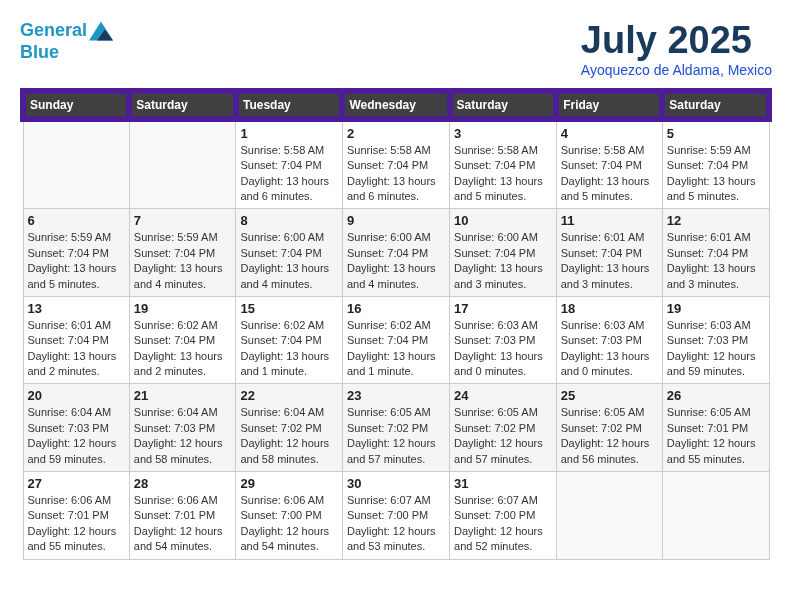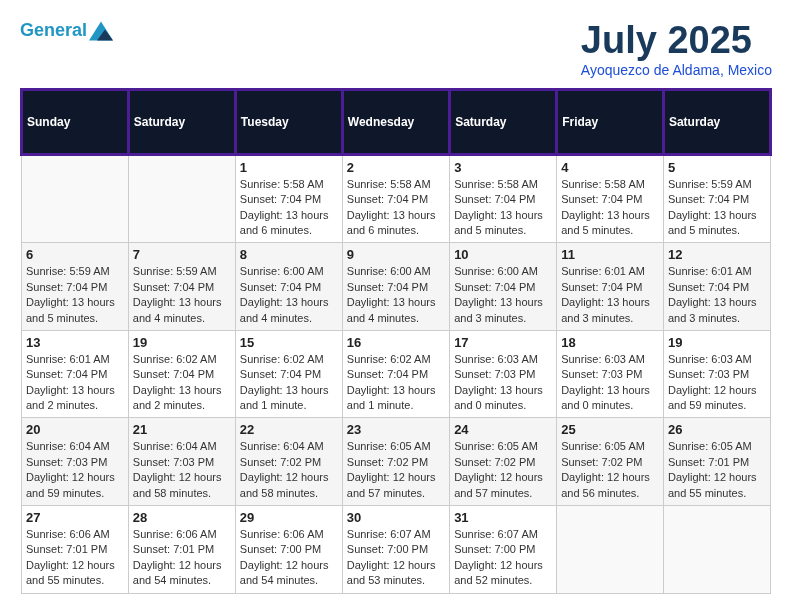--- a/index.html
+++ b/index.html
@@ -49,27 +49,27 @@
     .location {
       font-size: 14px;
       color: #1d4ed8;
     }
     .calendar {
       width: 100%;
       border-collapse: collapse;
       border: 1px solid #ccc;
     }
     .calendar th {
-      background-color: #0f172a;
+      background-color: #404040;
       color: #fff;
       font-size: 12px;
       font-weight: bold;
-      padding: 24px 4px;
+      padding: 4px 4px;
       text-align: left;
-      border: 3px solid #4c1d95;
+      border: 6px solid #4c1d95;
     }
     .calendar td {
       vertical-align: top;
       border: 1px solid #ccc;
       padding: 4px;
       font-size: 9.5px;
       color: #222;
       width: 108px;
       min-height: 80px;
       background: #fff;
@@ -100,20 +100,23 @@
   <div class="logo">
     <div>
       <div style="display:flex;align-items:center;justify-content:flex-end;">
         <span class="logo-text">
           <span>General</span>
         </span>
         <svg class="logo-icon" viewBox="0 0 30 24" xmlns="http://www.w3.org/2000/svg">
           <polygon points="0,24 15,0 30,24" fill="#2196c4"></polygon>
           <polygon points="10,24 20,10 30,24" fill="#1a3a5c"></polygon>
         </svg>
+      </div>
+      <div>
+        <span class="logo-text" style="color:#2196c4;font-size:18px;font-weight:bold;">Blue</span>
       </div>
     </div>
   </div>
   <div class="title-section">
     <div class="month-title">July 2025</div>
     <div class="location">Ayoquezco de Aldama, Mexico</div>
   </div>
 </div>
 
 <table class="calendar">

